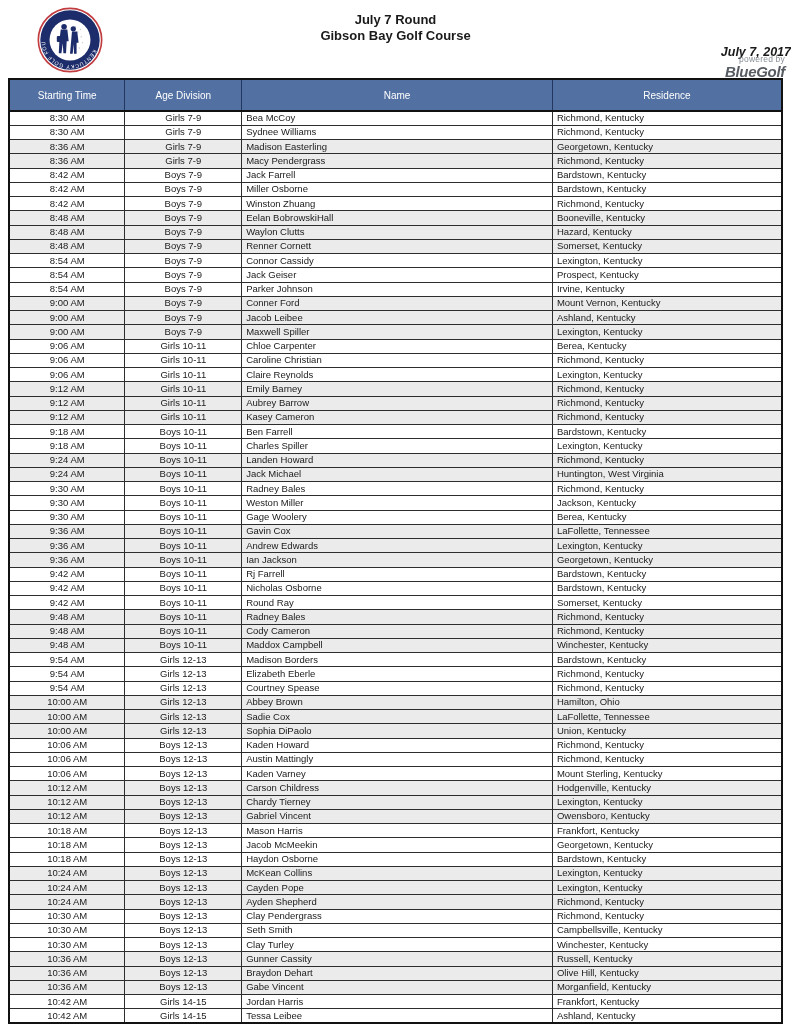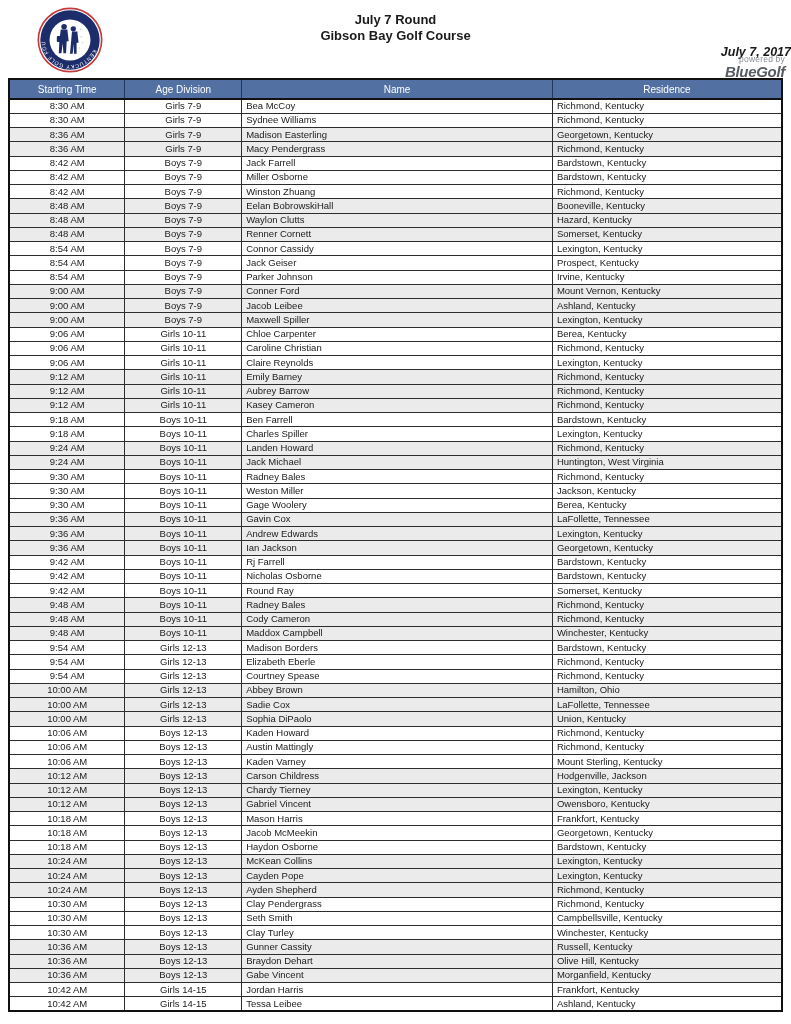--- a/index.html
+++ b/index.html
@@ -67,21 +67,21 @@
     table-layout:fixed;
     border:2px solid #111;
   }
   table.roster thead th{
     background:var(--header-bg);
     border:1.5px solid var(--header-border);
     border-bottom:2px solid #111;
     color:#ffffff;
     font-size:10px;
     font-weight:normal;
-    height:20px;
+    height:32px;
     padding:1px 2px;
     text-align:center;
   }
   table.roster tbody td{
     border:1.6px solid var(--grid);
     font-size:9.5px;
     line-height:10px;
     height:14.26px;
     padding:1px 4px;
     white-space:nowrap;
@@ -432,21 +432,21 @@
         <tr>
           <td class="c-time">10:06 AM</td>
           <td class="c-division">Boys 12-13</td>
           <td class="c-name">Kaden Varney</td>
           <td class="c-residence">Mount Sterling, Kentucky</td>
         </tr>
         <tr class="shaded">
           <td class="c-time">10:12 AM</td>
           <td class="c-division">Boys 12-13</td>
           <td class="c-name">Carson Childress</td>
-          <td class="c-residence">Hodgenville, Jackson</td>
+          <td class="c-residence">Hodgenville, Kentucky</td>
         </tr>
         <tr class="shaded">
           <td class="c-time">10:12 AM</td>
           <td class="c-division">Boys 12-13</td>
           <td class="c-name">Chardy Tierney</td>
           <td class="c-residence">Lexington, Kentucky</td>
         </tr>
         <tr class="shaded">
           <td class="c-time">10:12 AM</td>
           <td class="c-division">Boys 12-13</td>

